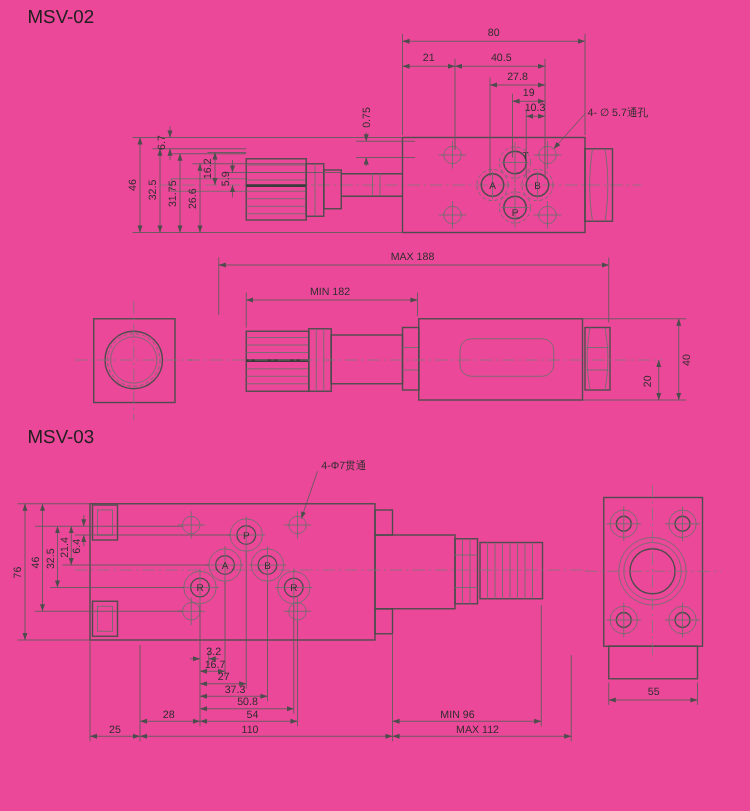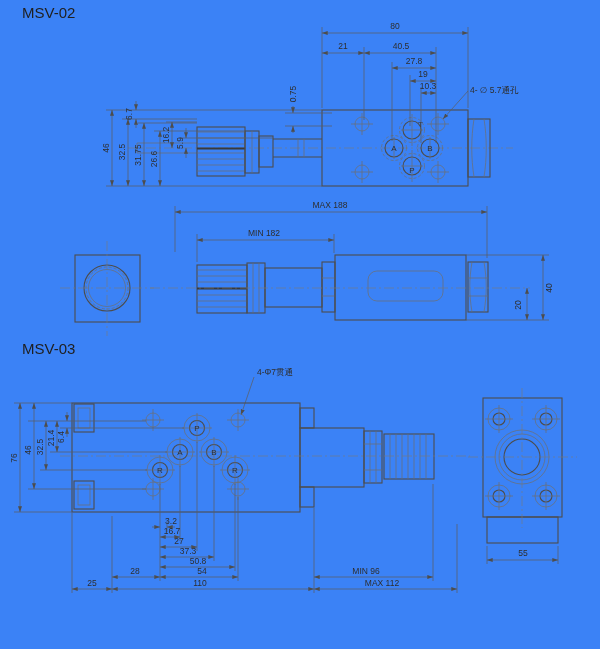--- a/index.html
+++ b/index.html
@@ -1,16 +1,16 @@
 <!DOCTYPE html>
 <html><head>
 <meta charset="utf-8">
 <style>
   html,body{margin:0;padding:0;background:#ffffff;}
-  .canvas{width:600px;height:649px;background:#3b82f6;position:relative;overflow:hidden;}
+  .canvas{width:600px;height:649px;background:#ec4899;position:relative;overflow:hidden;}
   svg{display:block;}
   text{font-family:"Liberation Sans","DejaVu Sans",sans-serif;font-size:8.5px;fill:#2e2e2e;}
   .title{font-size:15px;fill:#1f1f1f;}
   .port{font-size:8px;fill:#2e2e2e;}
   .thin{stroke:#6e6e6e;stroke-width:.7;fill:none;}
   .med{stroke:#4d4d4d;stroke-width:1.1;fill:none;}
   .dim{stroke:#5d5d5d;stroke-width:.7;fill:none;}
   .cl{stroke:#787878;stroke-width:.6;fill:none;stroke-dasharray:10 3 2 3;}
   .dash{stroke:#6e6e6e;stroke-width:.7;fill:none;stroke-dasharray:3 2;}
   .thick{stroke:#3a3a3a;stroke-width:2.2;fill:none;}

